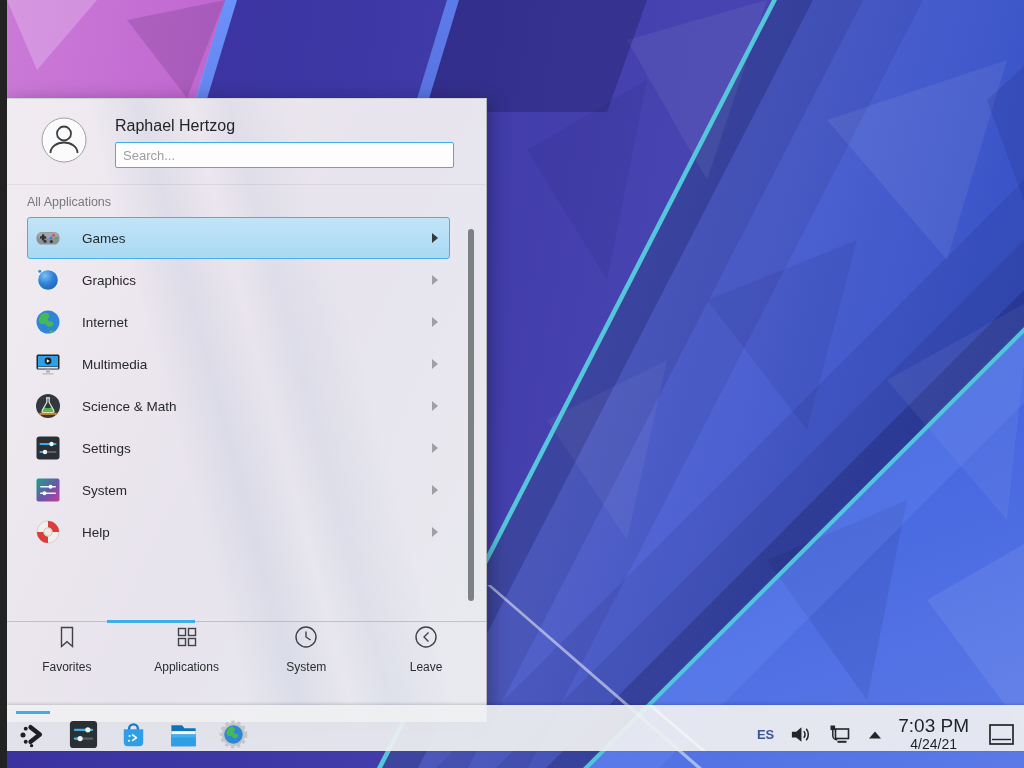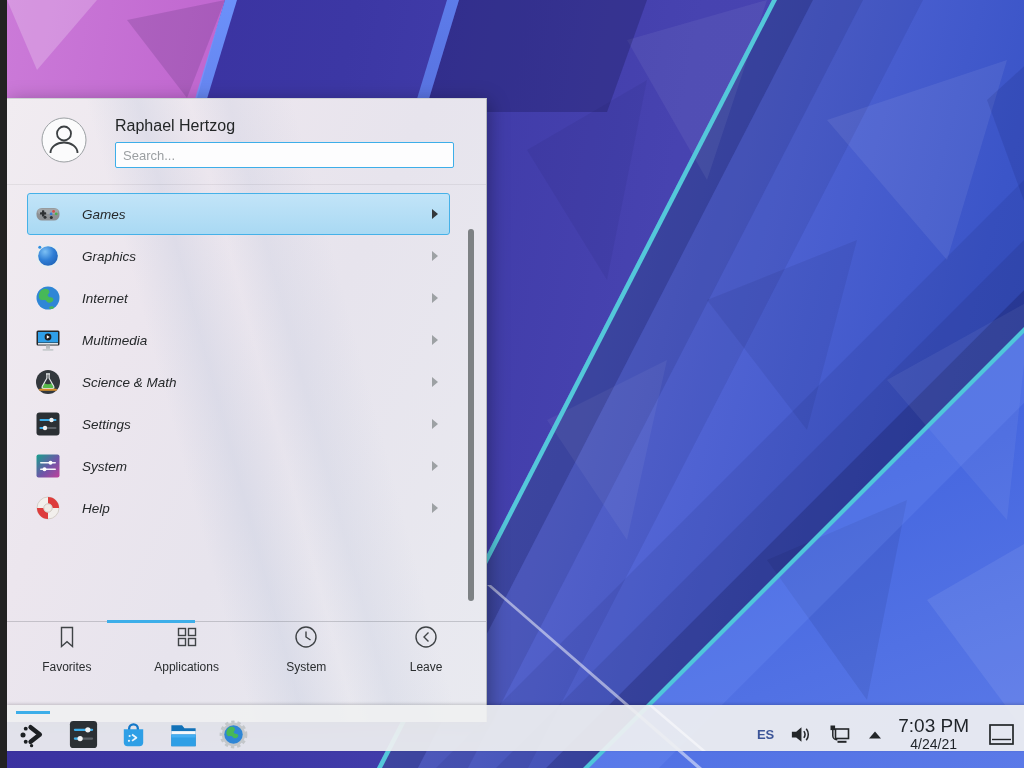--- a/index.html
+++ b/index.html
@@ -70,21 +70,21 @@
   }
   .k-user{display:flex;flex-direction:column;flex:1;gap:7px;}
   .k-name{font-size:16px;color:var(--text);}
   .k-search{
     height:26px;width:100%;border:1px solid var(--accent);border-radius:2px;
     background:#fdfdfe;padding:3px 7px;font-size:13px;color:var(--text);
     font-family:inherit;outline:none;
   }
   .k-search::placeholder{color:#9b9fa2;}
   .k-section{position:relative;z-index:2;margin:10px 0 0 20px;font-size:12.5px;color:var(--muted-text);}
-  .k-list{position:relative;z-index:2;margin-top:6px;height:409px;overflow:hidden;padding:2px 36px 0 20px;font-style:italic;}
+  .k-list{position:relative;z-index:2;margin-top:6px;height:409px;overflow:hidden;padding:2px 36px 0 20px;}
   .k-row{
     height:42px;display:flex;align-items:center;gap:20px;padding:0 10px 0 6px;
     border:1px solid transparent;border-radius:3px;cursor:default;
   }
   .k-row.selected{
     background:linear-gradient(180deg,#c2e4f8,#a9d9f3);
     border-color:#45b1e8;
   }
   .k-icon{width:28px;height:28px;flex:0 0 28px;display:grid;place-items:center;}
   .k-icon svg{width:28px;height:28px;}
@@ -168,20 +168,21 @@
           <circle cx="23" cy="16.5" r="7" fill="none" stroke="#3c4043" stroke-width="1.8"></circle>
           <path d="M9.5 36a13.5 10.5 0 0 1 27 0" fill="none" stroke="#3c4043" stroke-width="1.8"></path>
         </svg>
       </span>
       <div class="k-user">
         <div class="k-name">Raphael Hertzog</div>
         <input class="k-search" type="text" placeholder="Search..." style="">
       </div>
     </div>
 
+    <div class="k-section">All Applications</div>
 
     <div class="k-list">
 
       <div class="k-row selected">
         <span class="k-icon">
           <svg viewBox="0 0 28 28">
             <rect x="2.5" y="8" width="23" height="12.5" rx="5.5" fill="#8d9093"></rect>
             <rect x="3.5" y="8.5" width="21" height="5.5" rx="2.7" fill="#aaadb0" opacity="0.75"></rect>
             <rect x="6" y="12.3" width="6.2" height="2.3" rx="0.6" fill="#2e3133"></rect>
             <rect x="8" y="10.3" width="2.3" height="6.2" rx="0.6" fill="#2e3133"></rect>

